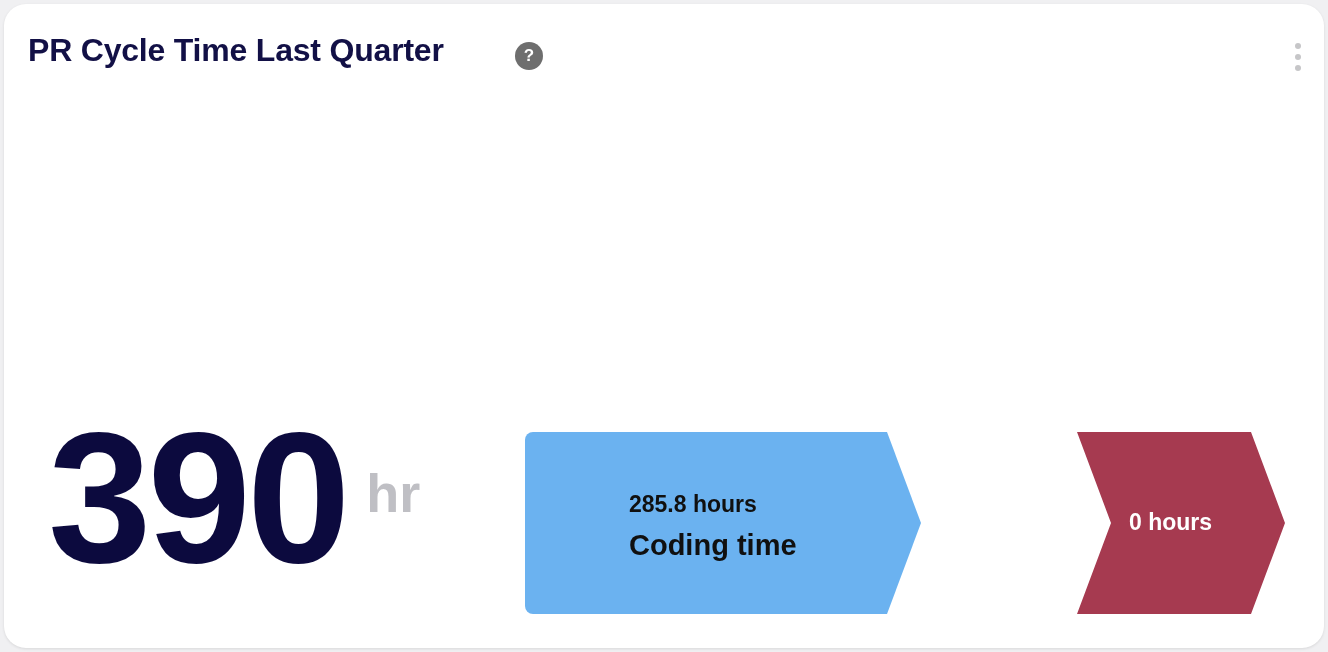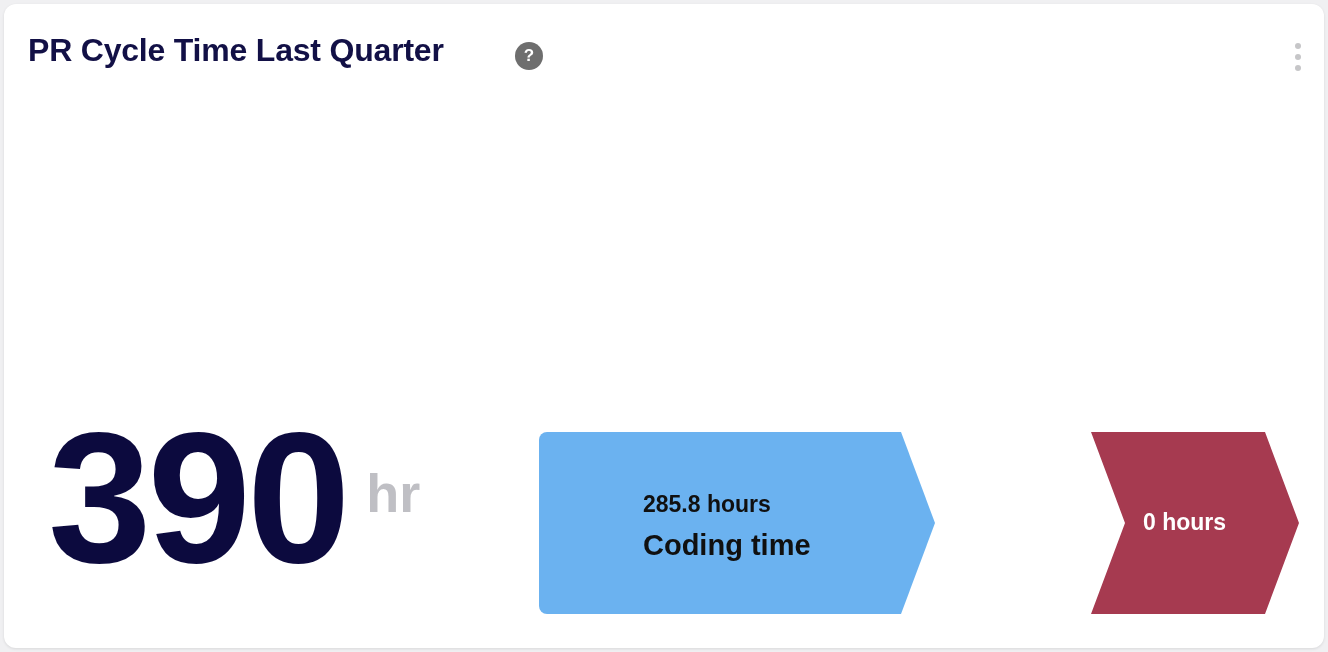--- a/index.html
+++ b/index.html
@@ -14,21 +14,21 @@
     overflow: hidden;
   }
 
   .widget-card {
     position: absolute;
     left: 4px;
     top: 4px;
     width: 1320px;
     height: 644px;
     background: #ffffff;
-    border-radius: 12px;
+    border-radius: 22px;
     box-shadow: 0 1px 3px rgba(0,0,0,0.10);
     box-sizing: border-box;
     overflow: hidden;
   }
 
   
   .card-header {
     position: absolute;
     left: 0;
     top: 0;
@@ -107,21 +107,20 @@
     margin-bottom: 10px;
   }
 
   
   .funnel {
     position: absolute;
     left: 521px;
     top: 428px;
     width: 760px;
     height: 182px;
-    margin-left: 14px;
   }
   .chev {
     position: absolute;
     top: 0;
     height: 182px;
     display: flex;
     flex-direction: column;
     justify-content: center;
     box-sizing: border-box;
     overflow: hidden;

